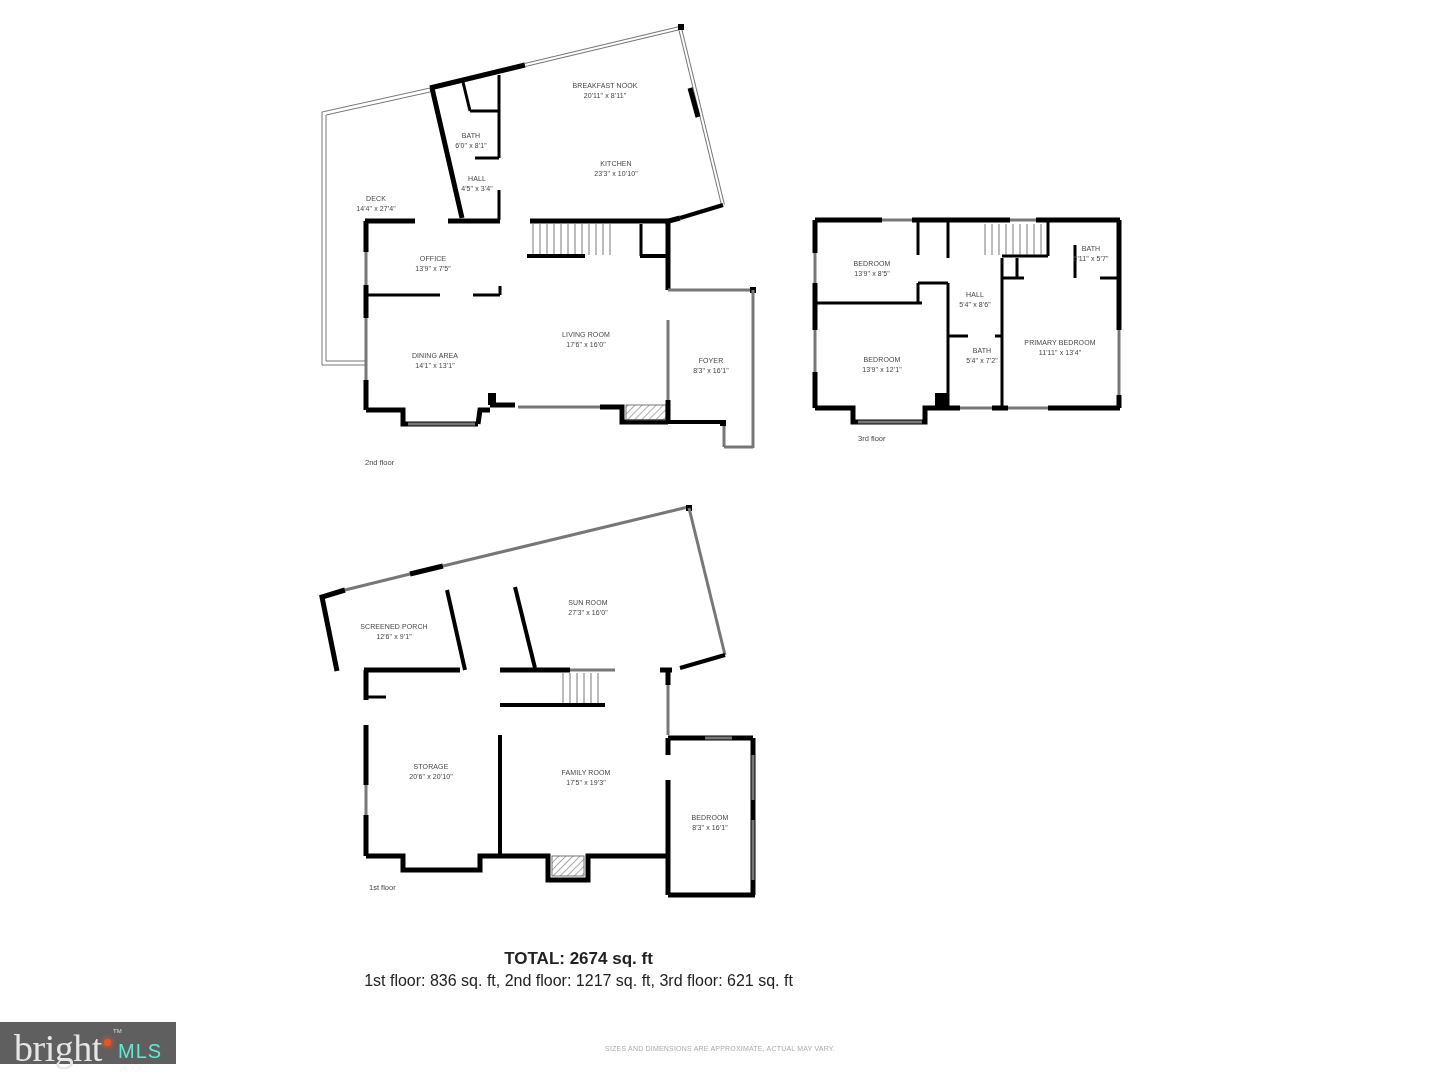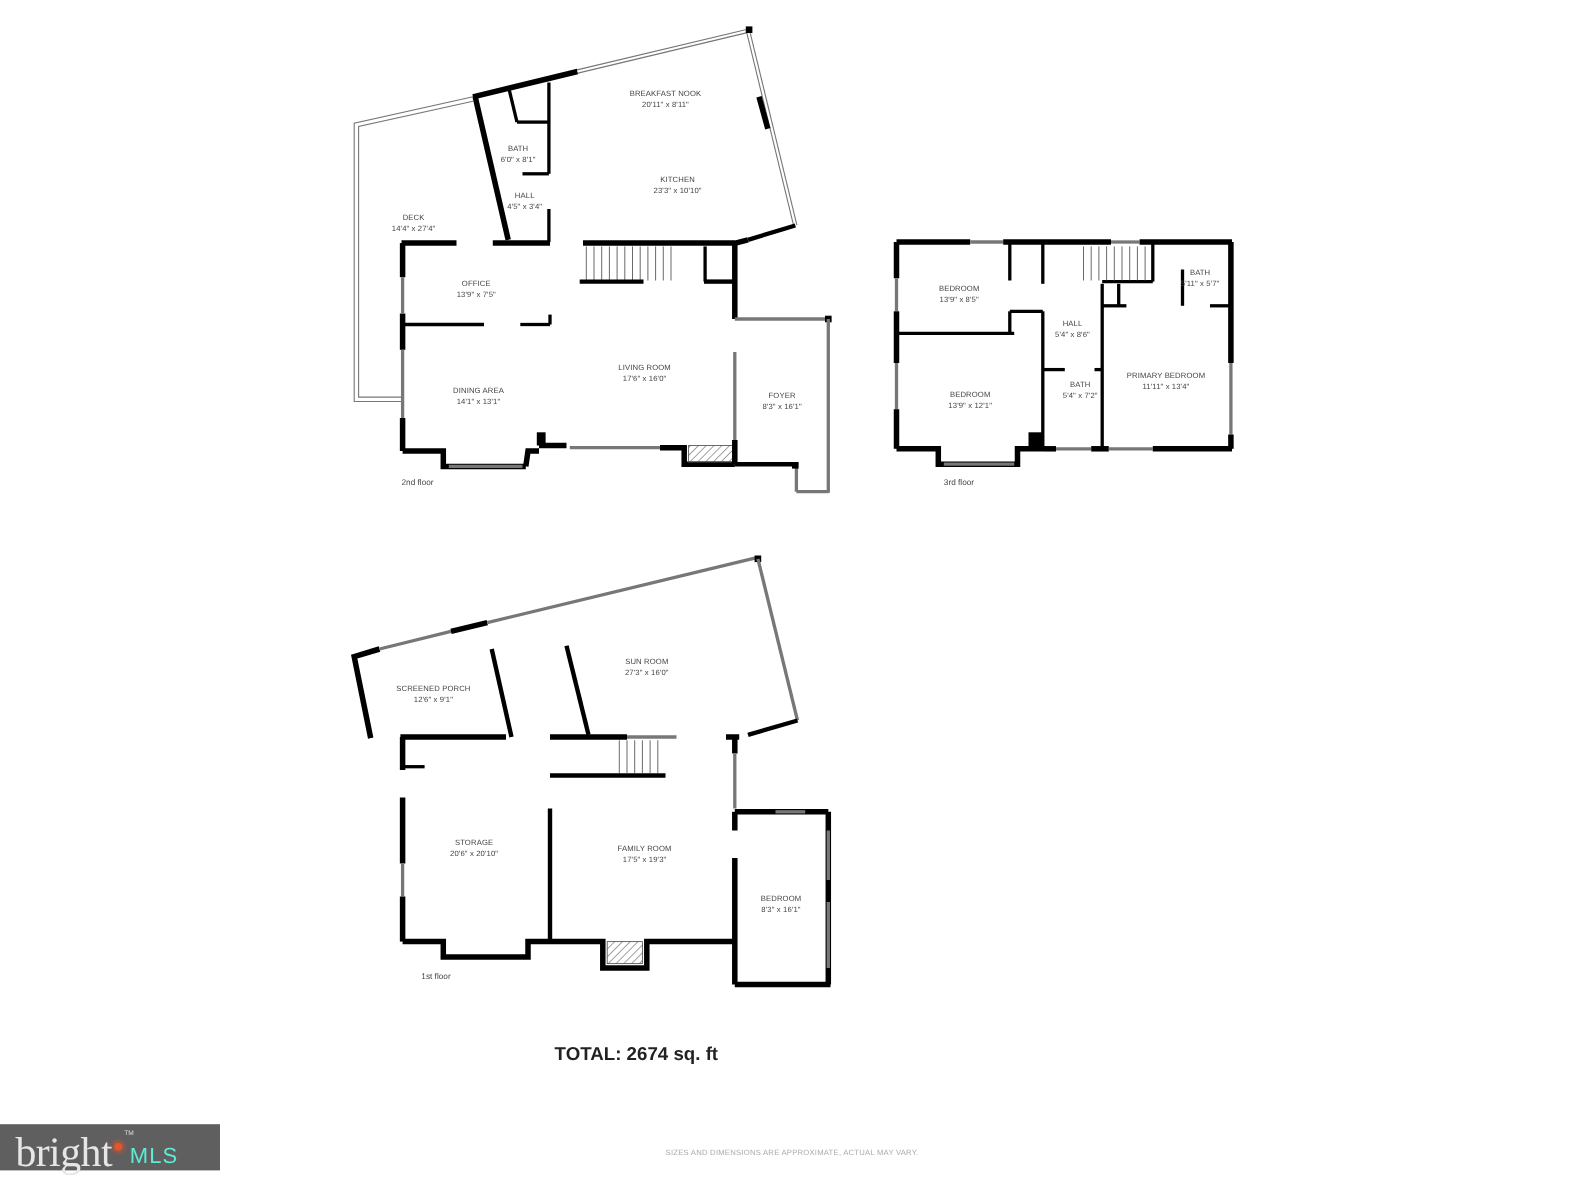--- a/index.html
+++ b/index.html
@@ -9,21 +9,21 @@
   .room-label { position:absolute; transform:translate(-50%,-50%); text-align:center;
                 font-size:7px; line-height:10px; color:#444; white-space:nowrap; letter-spacing:0.1px; }
   .room-label .name { display:block; }
   .room-label .dims { display:block; }
   .floor-label { position:absolute; font-size:7.5px; color:#444; }
   .summary { position:absolute; left:0; width:1157px; top:948px; text-align:center; color:#222; }
   .summary .total { font-size:17px; font-weight:bold; line-height:22px; }
   .summary .line { font-size:16px; line-height:21px; }
   .disclaimer { position:absolute; left:0; width:1440px; top:1045px; text-align:center;
                 font-size:7px; color:#aaa; letter-spacing:0.2px; }
-  .logo { position:absolute; left:0; top:1022px; width:176px; height:42px; background:#5f5f5f;padding-left:24px; }
+  .logo { position:absolute; left:0; top:1022px; width:176px; height:42px; background:#5f5f5f; }
   .logo .bright { position:absolute; left:14px; top:4px; font-family:"Liberation Serif", "DejaVu Serif", serif;
                   font-size:38px; color:#e6e6e6; letter-spacing:-0.5px; }
   .logo .mls { position:absolute; left:118px; top:18px; font-size:20px; color:#5eead4; letter-spacing:1px; }
   .logo .tm { position:absolute; left:113px; top:6px; font-size:6px; color:#ddd; }
   .logo .spark { position:absolute; left:104px; top:17px; width:7px; height:7px; background:#e8542a; border-radius:50%;
                  box-shadow:0 0 4px 2px rgba(232,84,42,0.6); }
 </style>
 </head>
 <body>
 
@@ -236,21 +236,21 @@
   <span class="dims">17'6" x 16'0"</span>
 </div>
 <div class="room-label" style="left:435px;top:361px;">
   <span class="name">DINING AREA</span>
   <span class="dims">14'1" x 13'1"</span>
 </div>
 <div class="room-label" style="left:711px;top:366px;">
   <span class="name">FOYER</span>
   <span class="dims">8'3" x 16'1"</span>
 </div>
-<div class="floor-label" style="left:365px;top:434px;">2nd floor</div>
+<div class="floor-label" style="left:365px;top:458px;">2nd floor</div>
 
 <div class="room-label" style="left:872px;top:269px;">
   <span class="name">BEDROOM</span>
   <span class="dims">13'9" x 8'5"</span>
 </div>
 <div class="room-label" style="left:1091px;top:254px;">
   <span class="name">BATH</span>
   <span class="dims">5'11" x 5'7"</span>
 </div>
 <div class="room-label" style="left:975px;top:300px;">
@@ -284,24 +284,25 @@
   <span class="dims">20'6" x 20'10"</span>
 </div>
 <div class="room-label" style="left:586px;top:778px;">
   <span class="name">FAMILY ROOM</span>
   <span class="dims">17'5" x 19'3"</span>
 </div>
 <div class="room-label" style="left:710px;top:823px;">
   <span class="name">BEDROOM</span>
   <span class="dims">8'3" x 16'1"</span>
 </div>
-<div class="floor-label" style="left:383px;top:883px;">1st floor</div>
+<div class="floor-label" style="left:369px;top:883px;">1st floor</div>
 
 <div class="summary">
   <div class="total">TOTAL: 2674 sq. ft</div>
+  <div class="line">1st floor: 836 sq. ft, 2nd floor: 1217 sq. ft, 3rd floor: 621 sq. ft</div>
 </div>
 <div class="disclaimer">SIZES AND DIMENSIONS ARE APPROXIMATE, ACTUAL MAY VARY.</div>
 
 <div class="logo">
   <span class="bright">bright</span>
   <span class="spark"></span>
   <span class="tm">TM</span>
   <span class="mls">MLS</span>
 </div>
 

